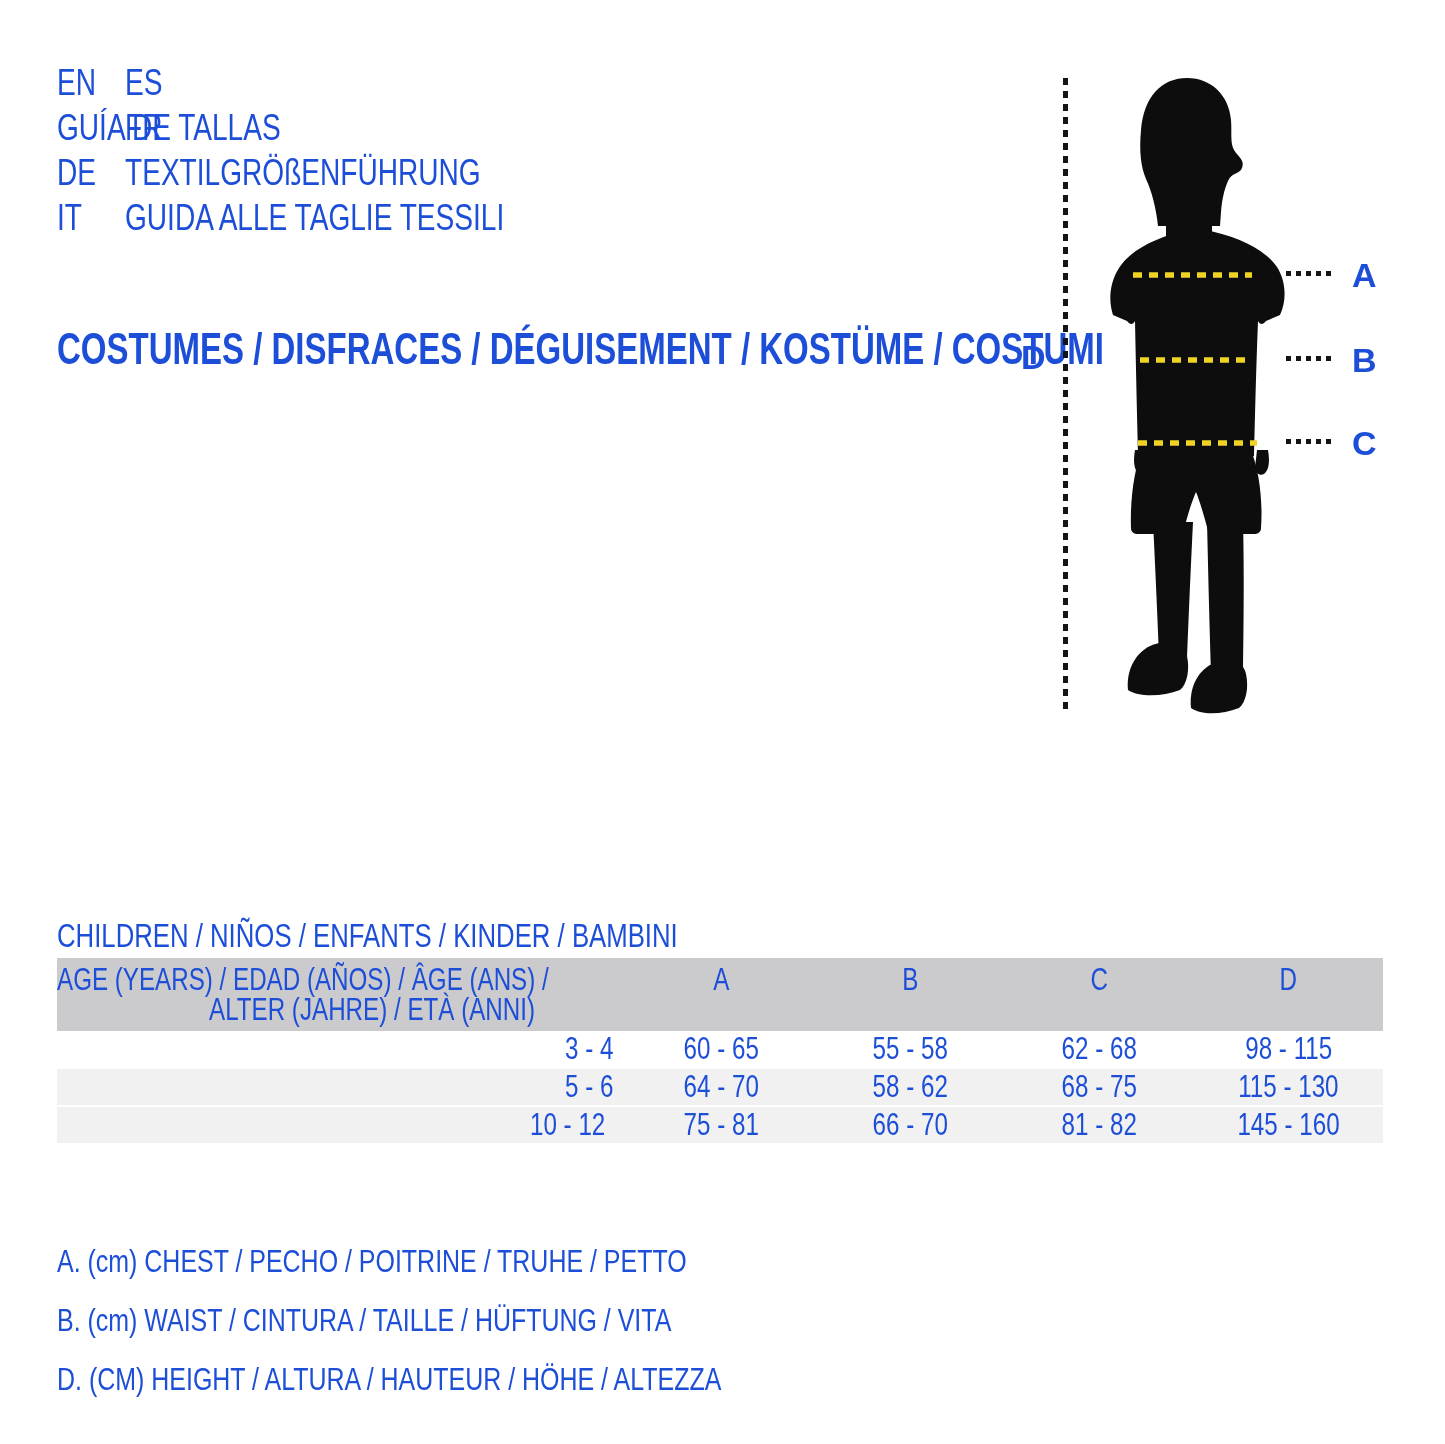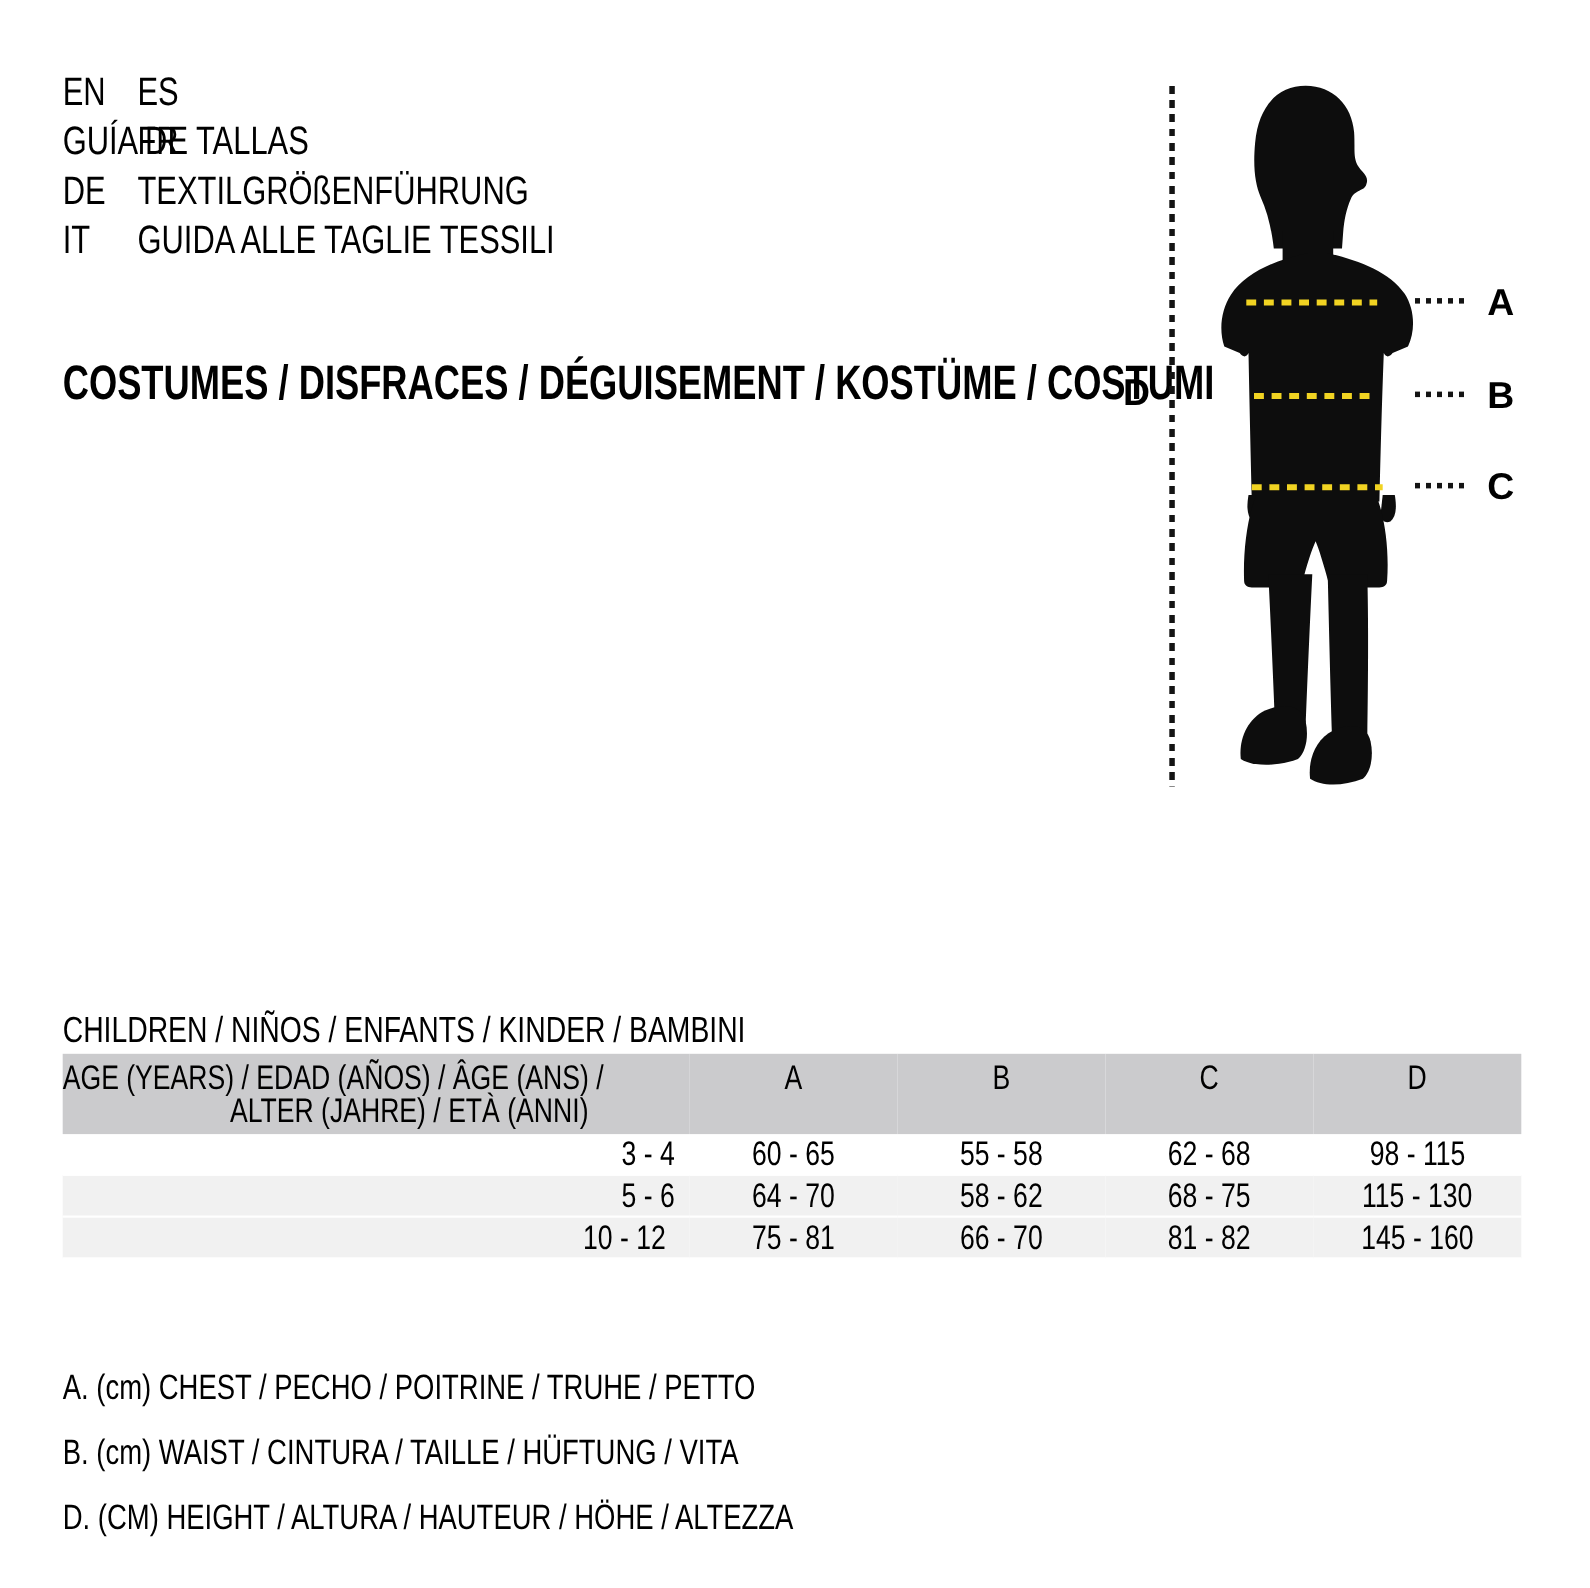--- a/index.html
+++ b/index.html
@@ -1,20 +1,20 @@
 <!DOCTYPE html>
 <html><head>
 <meta charset="utf-8">
 <style>
   html,body{margin:0;padding:0;background:#ffffff;}
   #canvas{
     position:relative;
     width:1445px;height:1444px;
     background:#ffffff;
-    color:#000000;
+    color:#1d4ed8;
     font-family:"Liberation Sans","DejaVu Sans",sans-serif;
     overflow:hidden;
   }
   
   .t{display:inline-block;transform:scaleX(0.78);transform-origin:0 50%;white-space:nowrap;}
   .tc{display:inline-block;transform:scaleX(0.78);transform-origin:50% 50%;white-space:nowrap;}
   .ttl{display:inline-block;transform:scaleX(0.75);transform-origin:0 50%;white-space:nowrap;}
 
   
   .lang-list{

